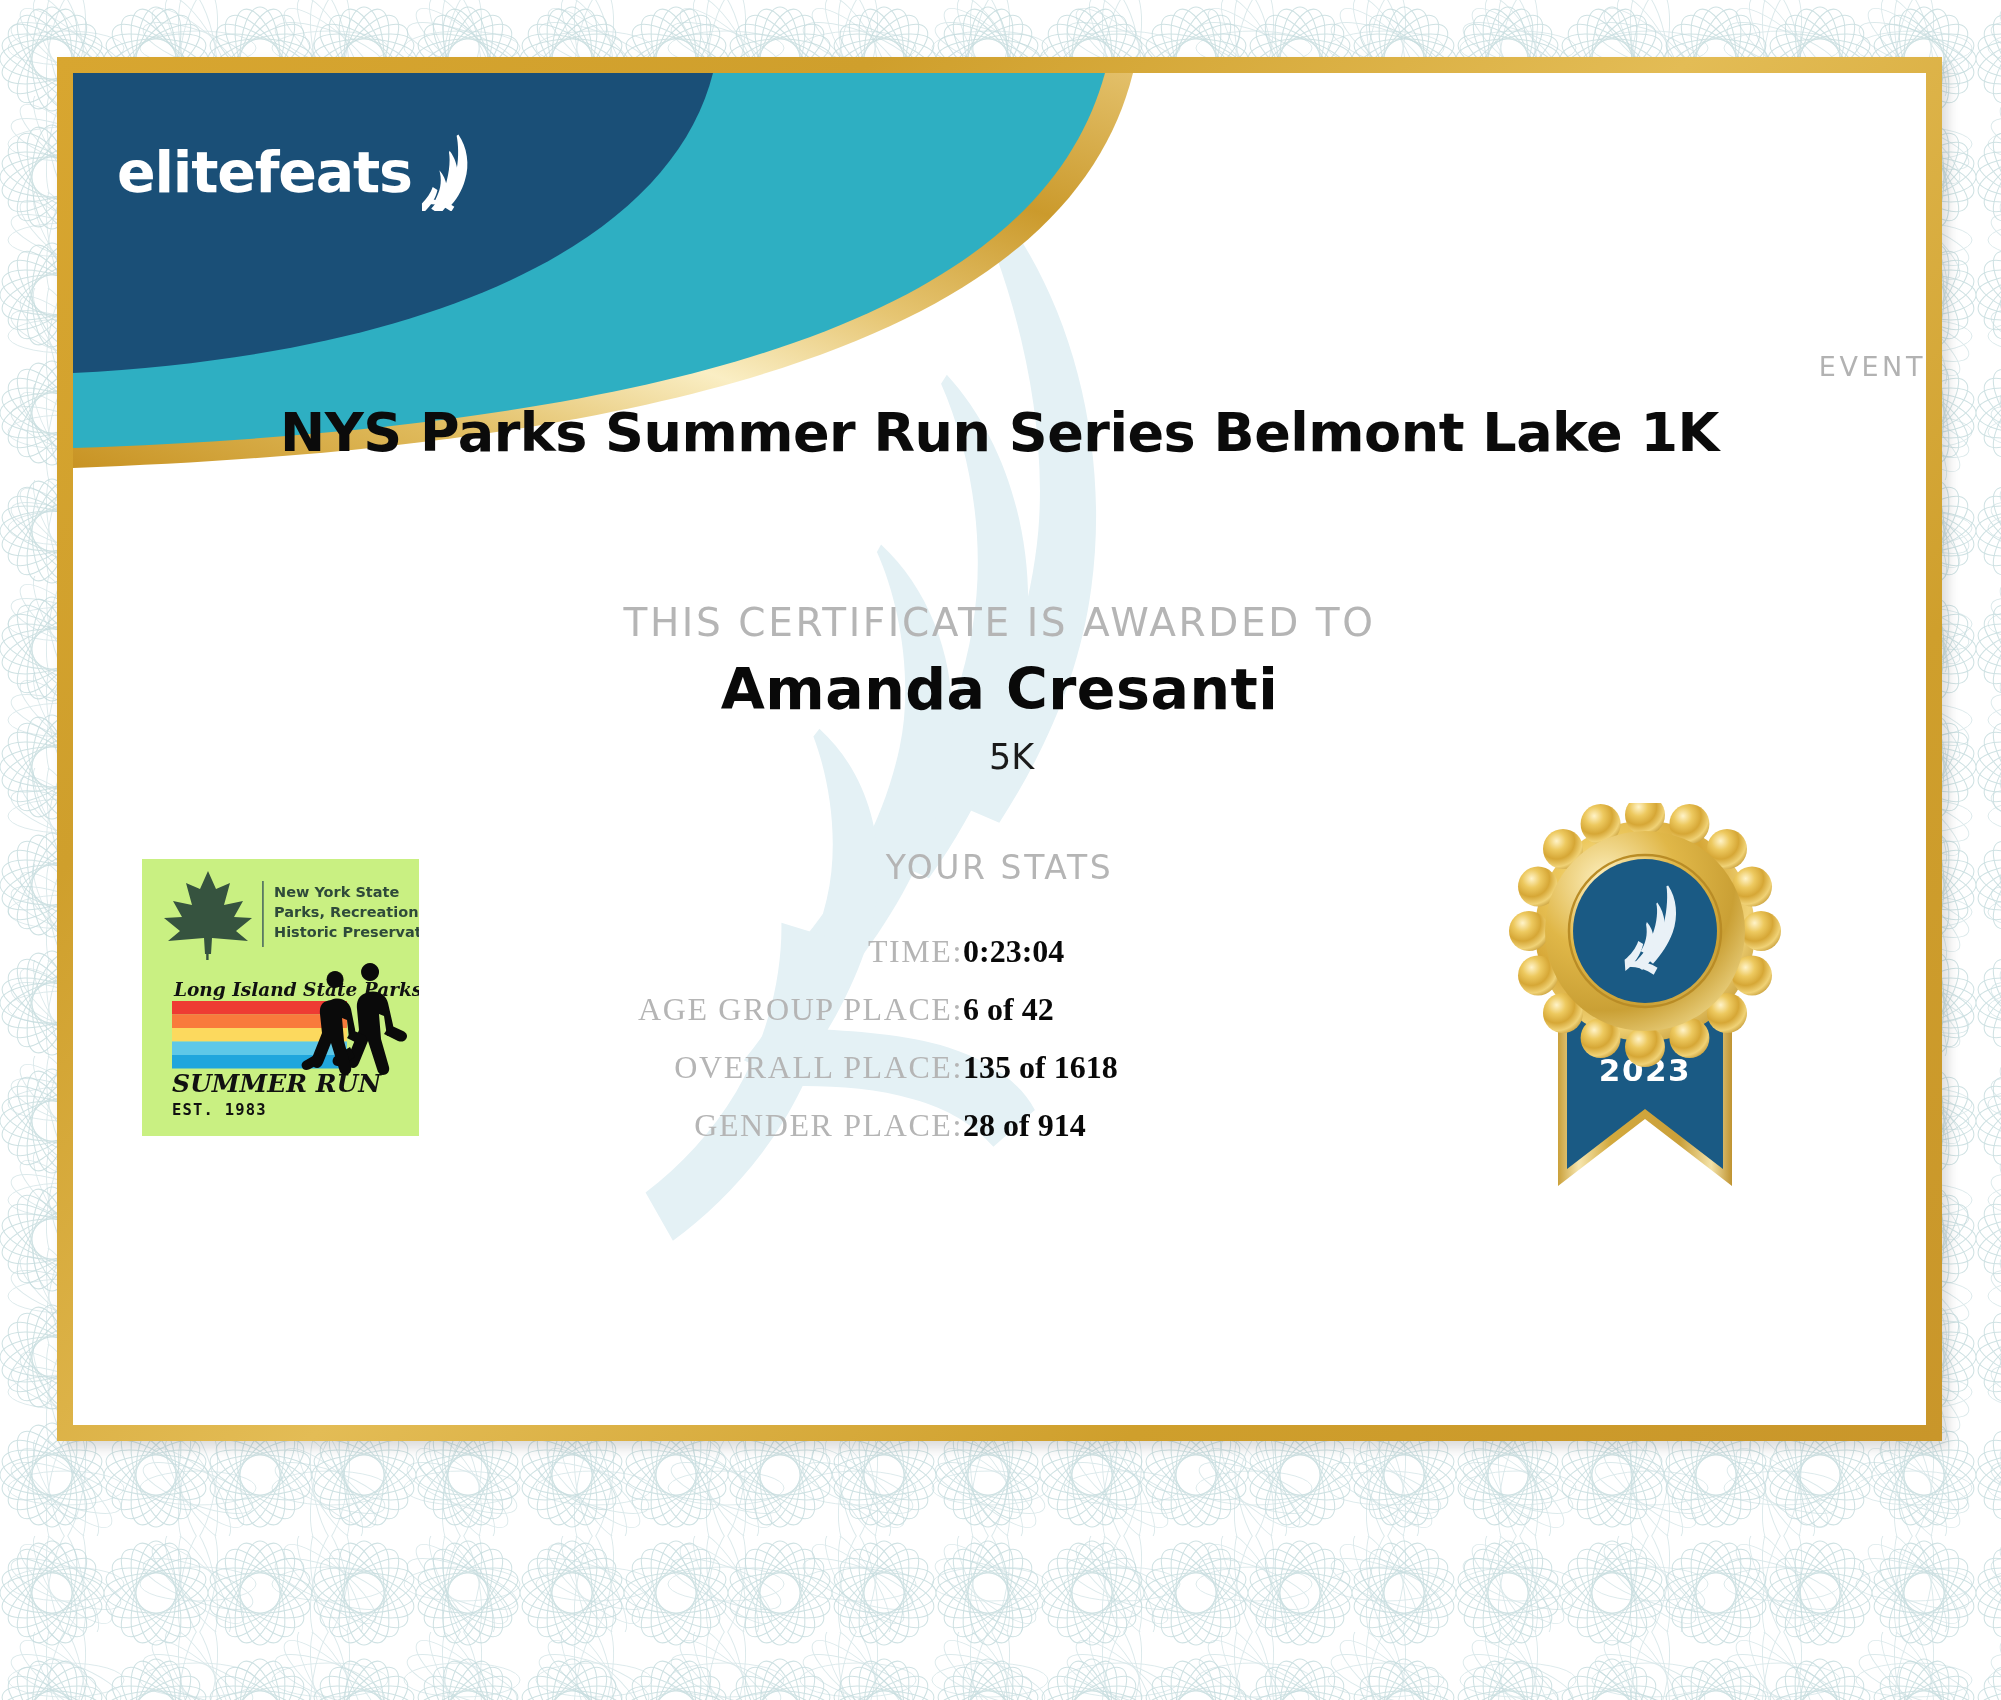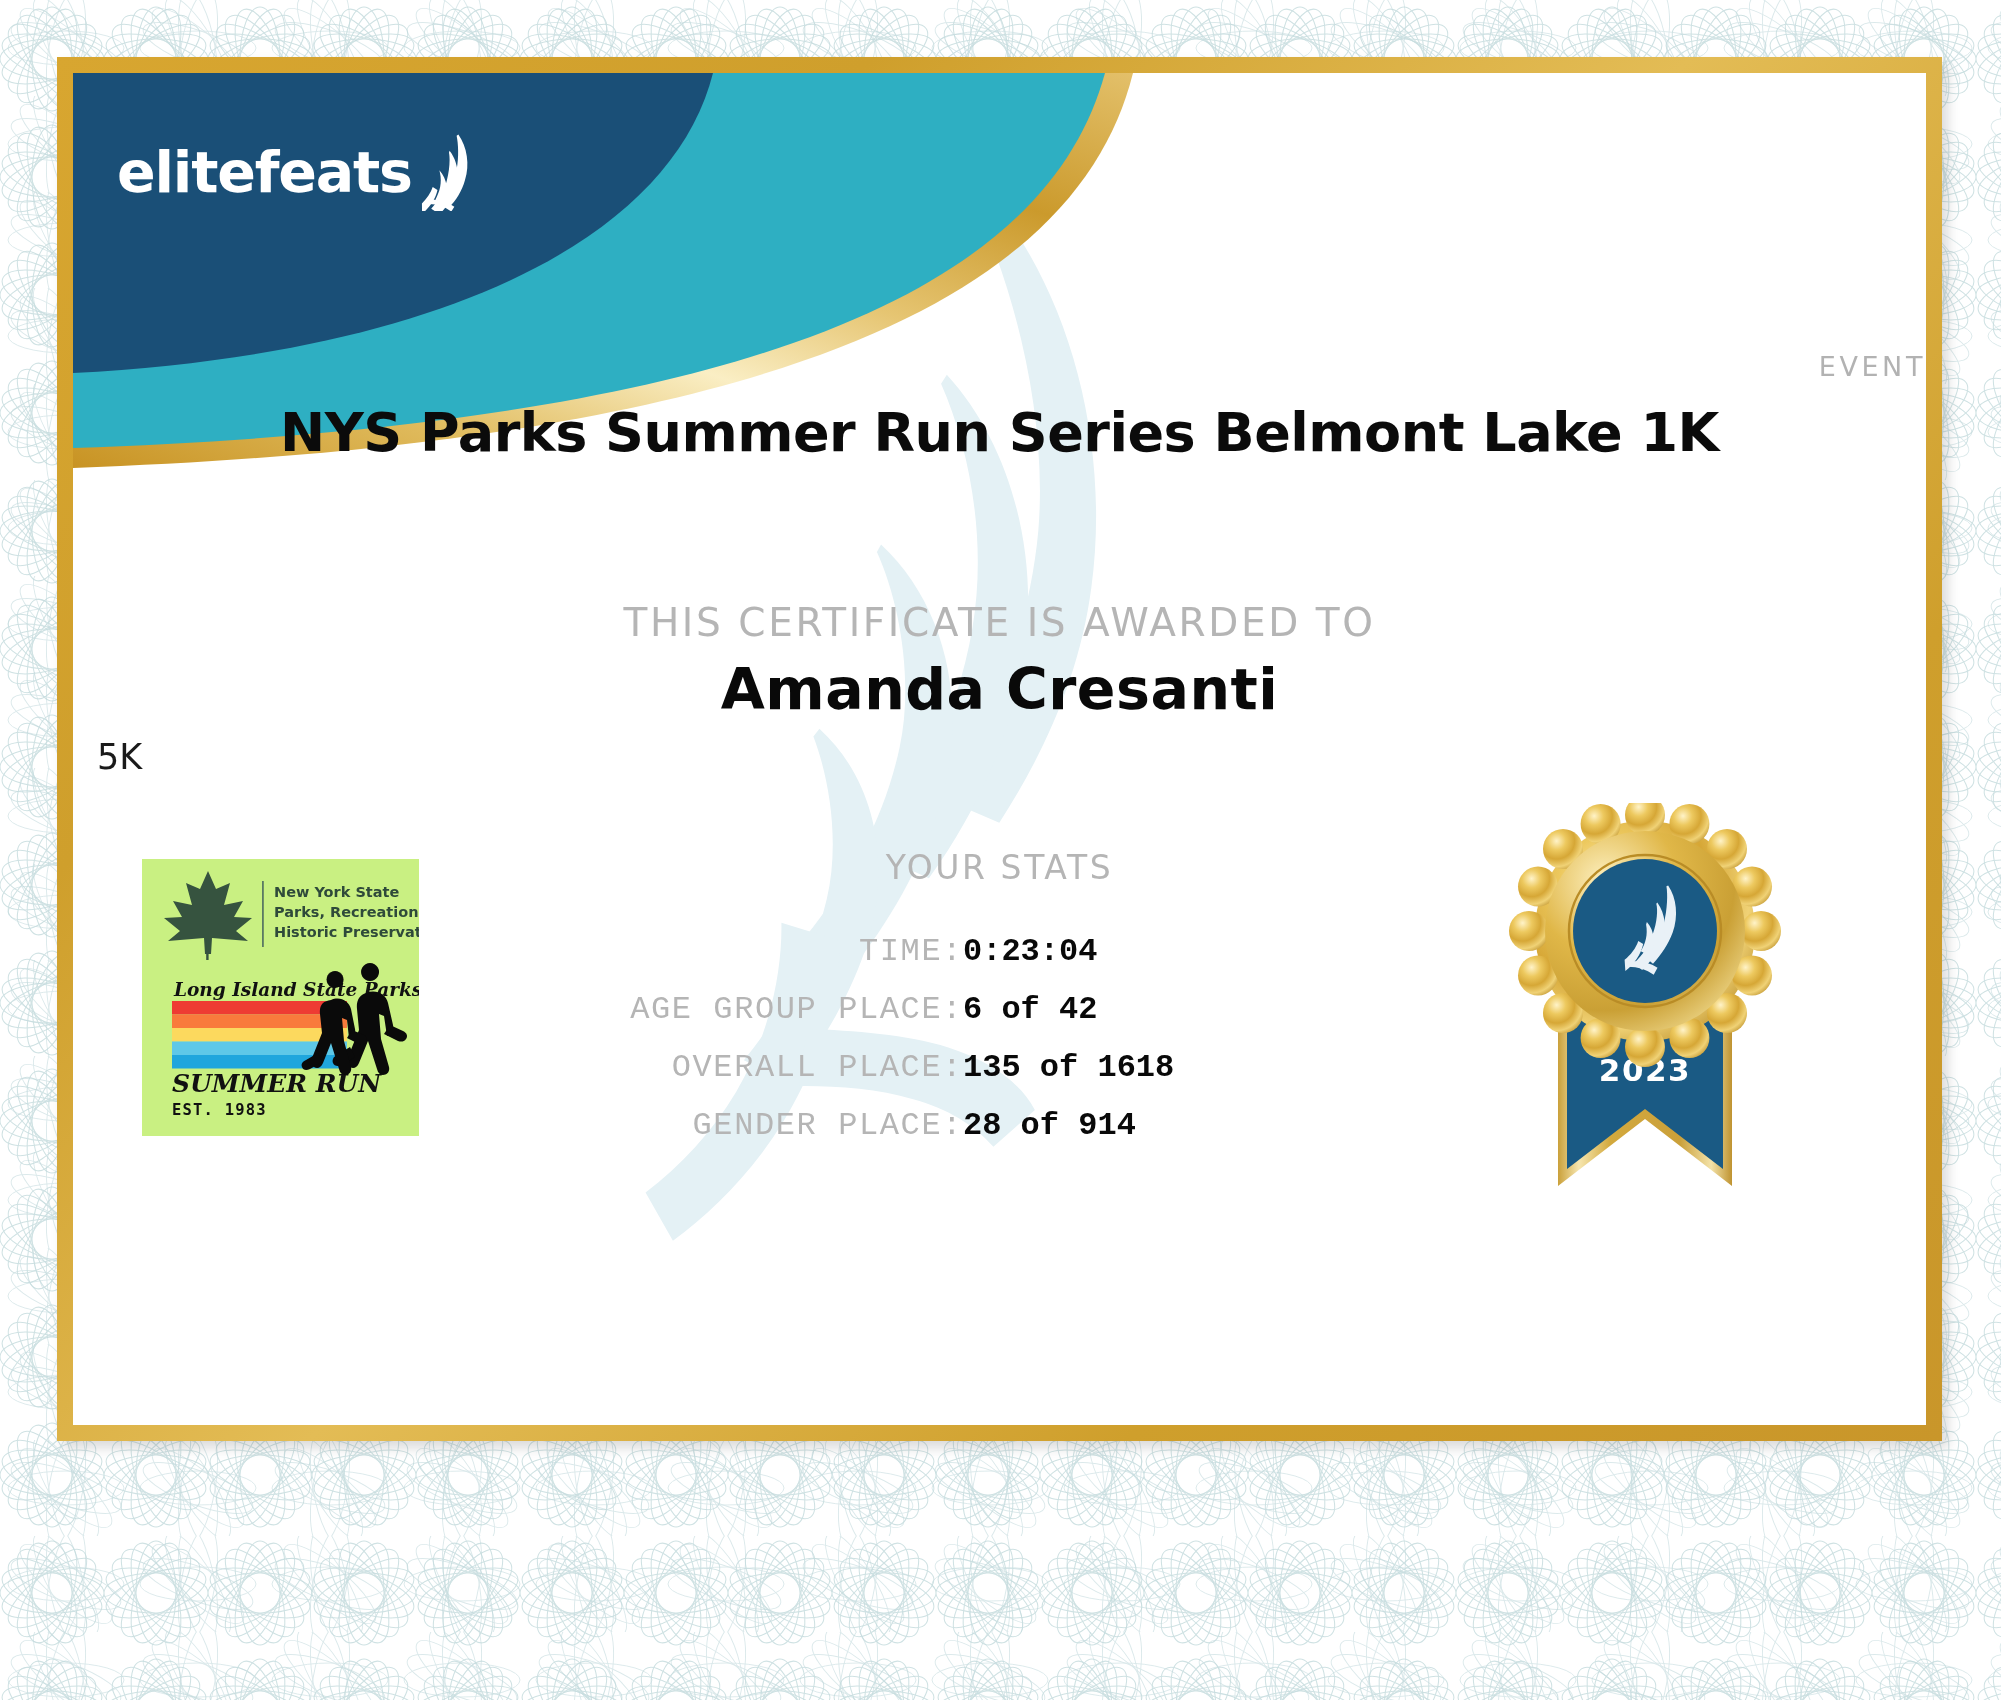--- a/index.html
+++ b/index.html
@@ -135,21 +135,21 @@
     font-family: "DejaVu Sans", sans-serif;
     font-size: 57px;
     font-weight: 700;
     letter-spacing: 0.5px;
     color: #090909;
   }
   .recipient-sub {
     position: absolute;
     top: 664px;
     left: 0; right: 0;
-    text-align: left;
+    text-align: center;
     font-family: "DejaVu Sans", sans-serif;
     font-size: 35px;
     font-weight: 400;
     color: #1a1a1a;
     padding-left: 24px;
   }
 
   .lbl-stats {
     position: absolute;
     top: 775px;
@@ -166,21 +166,21 @@
     position: absolute;
     top: 860px;
     left: 0;
     width: 1380px;
   }
   .stat-row {
     display: flex;
     align-items: baseline;
     justify-content: flex-start;
     margin-bottom: 21px;
-    font-family: Liberation Mono, monospace;
+    font-family: Liberation Serif, serif;
   }
   .stat-label {
     width: 890px;
     text-align: right;
     font-size: 32px;
     letter-spacing: 1.6px;
     color: #b5b5b5;
     white-space: nowrap;
   }
   .stat-value {

